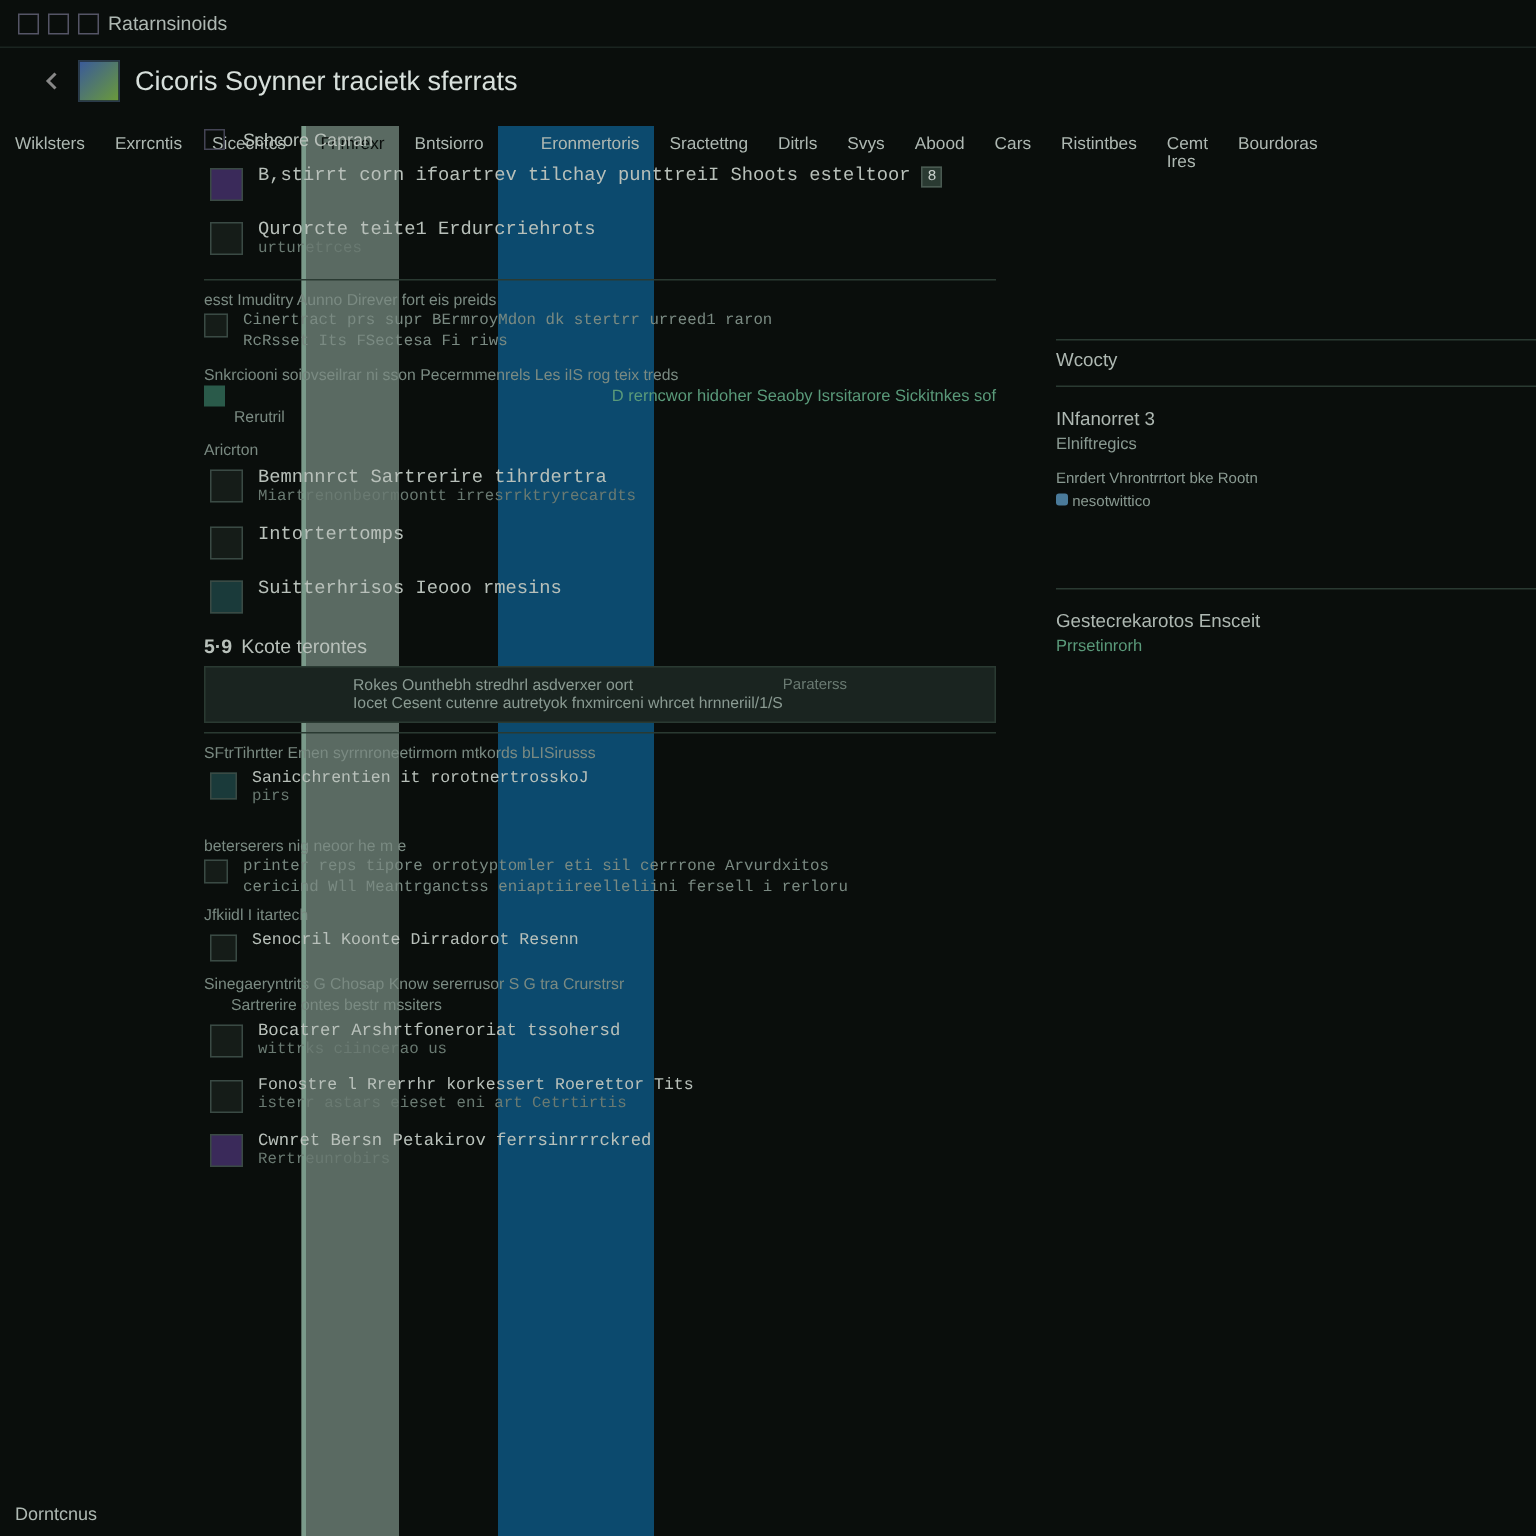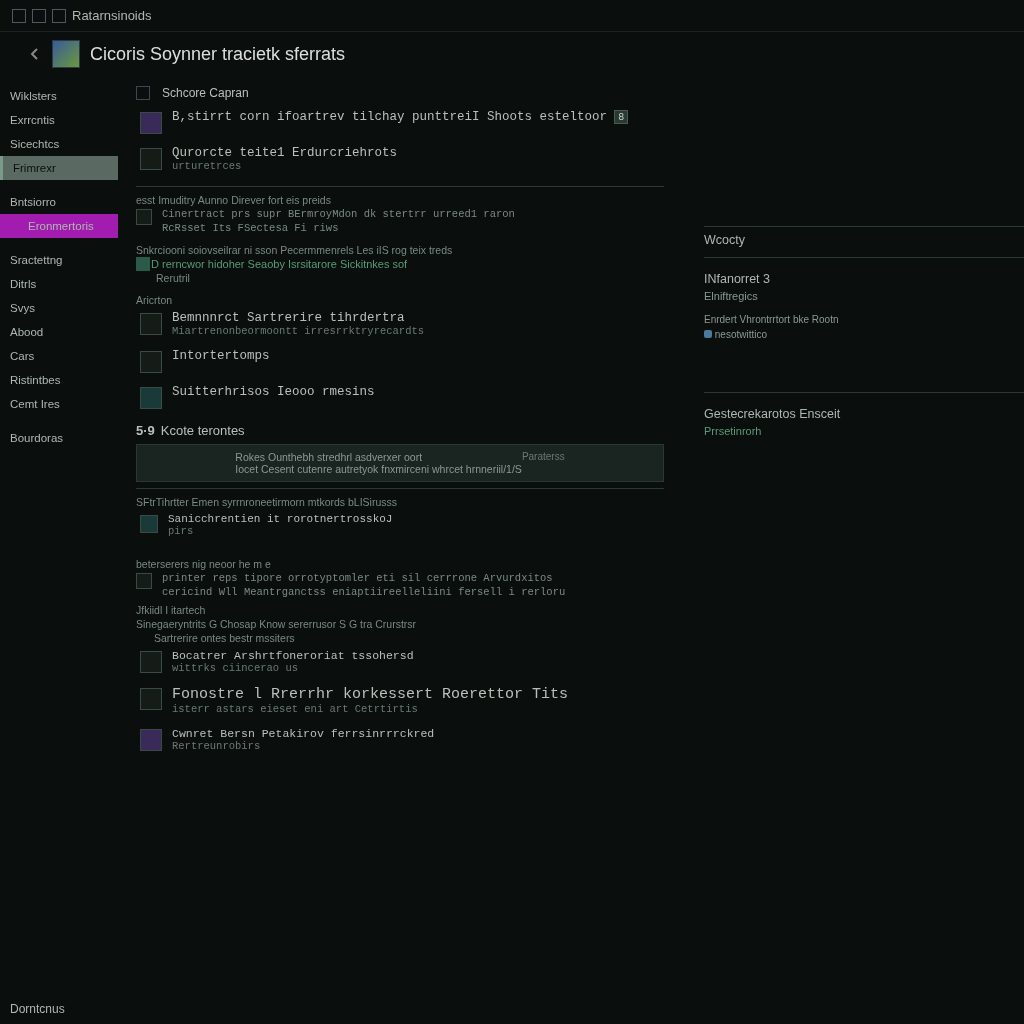--- a/index.html
+++ b/index.html
@@ -43,37 +43,37 @@
   border: 1px solid #2a3a4a;
 }
 .title-row h1 { font-size: 18px; font-weight: 400; color: #d8e0dc; }
 .body {
   display: flex;
   flex: 1;
 }
 .sidebar {
   width: 118px;
   display: flex;
-  flex-direction: column;
+  flex-direction: row;
   gap: 0;
   padding-top: 4px;
 }
 .sidebar .item {
   padding: 6px 10px;
   font-size: 11.5px;
   color: #aeb8b2;
   cursor: pointer;
 }
 .sidebar .item.selected {
   background: #5a6a62;
   color: #0a0e0c;
   border-left: 3px solid #7a9a8a;
 }
 .sidebar .item.alt-selected {
-  background: #a21caf;
+  background: #0c4a6e;
   padding-left: 28px;
 }
 .sidebar .gap { height: 10px; }
 .main {
   flex: 1;
   display: flex;
   padding-left: 18px;
 }
 .center {
   flex: 1;
@@ -127,22 +127,22 @@
 .section-rule {
   border-top: 1px solid #2a3a32;
   margin: 6px 0;
 }
 .subtext-line {
   font-size: 10.5px;
   color: #7a8a82;
   padding: 1px 0;
 }
 .green-line {
-  display: flex; align-items: center; gap: 1px;
-  font-size: 11px; color: #5a9a7a;
+  display: flex; align-items: center; gap: 14px;
+  font-size: 11px; color: #5a9a7a; justify-content: space-between;
 }
 .green-line .gicon {
   width: 14px; height: 14px;
   background: #2a5a4a;
 }
 .highlight-bar {
   background: #1a2420;
   padding: 6px 8px;
   margin: 4px 0;
   border: 1px solid #2a3a32;
@@ -306,35 +306,39 @@
       <div class="subtext-line">beterserers nig neoor he m e</div>
       <div class="list-item" style="padding:0">
         <span class="licon" style="width:16px;height:16px"></span>
         <div>
           <div class="subtext-line">printer reps tipore orrotyptomler eti sil cerrrone Arvurdxitos</div>
           <div class="subtext-line">cericind Wll Meantrganctss eniaptiireelleliini fersell i rerloru</div>
         </div>
       </div>
       <div class="subtext-line" style="margin-top:4px">Jfkiidl I itartech</div>
 
+      <div class="list-item">
+        <span class="licon" style="width:18px;height:18px"></span>
+        <div class="ltext" style="font-size:11px">Senocril Koonte Dirradorot Resenn</div>
+      </div>
 
       <div class="subtext-line">Sinegaeryntrits G Chosap Know sererrusor S G tra Crurstrsr</div>
       <div class="subtext-line" style="padding-left:18px">Sartrerire ontes bestr mssiters</div>
 
       <div class="list-item">
         <span class="licon"></span>
         <div>
           <div class="ltext" style="font-size:11.5px">Bocatrer Arshrtfoneroriat tssohersd</div>
           <div class="lsub">wittrks ciincerao us</div>
         </div>
       </div>
       <div class="list-item">
         <span class="licon"></span>
         <div>
-          <div class="ltext" style="font-size:15px">Fonostre l Rrerrhr korkessert Roerettor Tits</div>
+          <div class="ltext" style="font-size:11px">Fonostre l Rrerrhr korkessert Roerettor Tits</div>
           <div class="lsub">isterr astars eieset eni art Cetrtirtis</div>
         </div>
       </div>
       <div class="list-item">
         <span class="licon purple"></span>
         <div>
           <div class="ltext" style="font-size:11.5px">Cwnret Bersn Petakirov ferrsinrrrckred</div>
           <div class="lsub">Rertreunrobirs</div>
         </div>
       </div>

